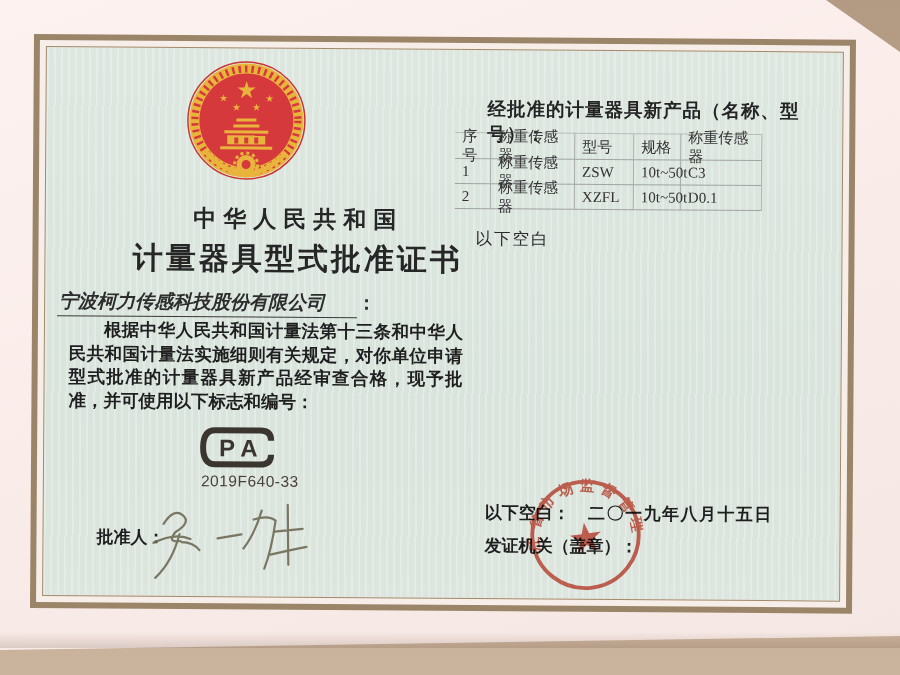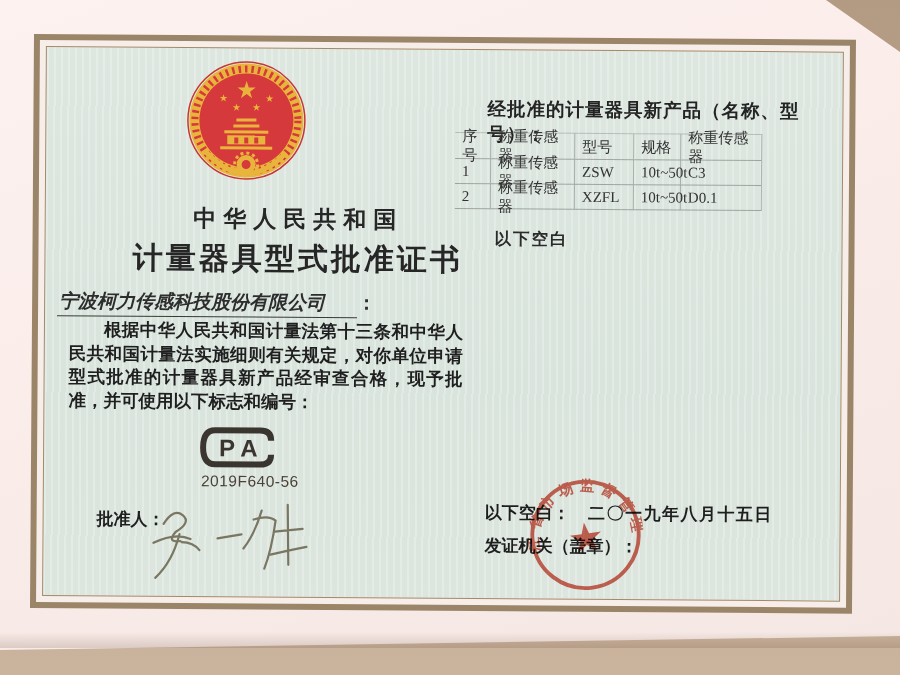--- a/index.html
+++ b/index.html
@@ -50,27 +50,27 @@
   .tbl{left:409px;top:82px;display:grid;grid-template-columns:36px 84px 59px 47px 81px;
        grid-auto-rows:auto;color:#333;}
   .tbl .c{box-sizing:border-box;border-bottom:1px solid rgba(110,110,110,.55);
           border-right:1px solid rgba(110,110,110,.45);
           padding:4px 3px 3px 7px;font-size:15px;display:flex;align-items:center;}
   .tbl .c.hdr{height:27px;border-top:1px solid rgba(110,110,110,.35);}
   .tbl .c.row{height:25px;}
   .tbl .c.first{border-left:none;}
   .tbl .latin{font-weight:400;}
 
-  .blank-note{left:449px;top:178px;font-size:16.5px;color:#2b2b2b;font-weight:700;letter-spacing:2px;}
+  .blank-note{left:430px;top:178px;font-size:16.5px;color:#2b2b2b;font-weight:400;letter-spacing:2px;}
 
   .date-line{left:441px;top:451px;font-size:17px;color:#1e1e1e;}
   .date-label,.authority-label,.approver-label{font-weight:700;}
   .date-value{letter-spacing:1.5px;font-weight:700;margin-left:14px;}
   .authority-line{left:441px;top:484px;font-size:17px;color:#1e1e1e;}
-  .approver-line{left:53px;top:460px;font-size:17px;color:#1e1e1e;}
+  .approver-line{left:53px;top:478px;font-size:17px;color:#1e1e1e;}
 
   .seal{left:484px;top:426px;width:116px;height:116px;opacity:.84;mix-blend-mode:multiply;
         transform:rotate(-8deg);}
   .signature{left:86px;top:440px;}
 </style>
 </head>
 <body>
 
 <div class="stage">
   <div class="paper"></div>
@@ -116,21 +116,21 @@
       <div class="abs company-line">
         <span class="company-name">宁波柯力传感科技股份有限公司</span><span class="company-colon">：</span>
       </div>
 
       <div class="abs body-text">根据中华人民共和国计量法第十三条和中华人民共和国计量法实施细则有关规定，对你单位申请型式批准的计量器具新产品经审查合格，现予批准，并可使用以下标志和编号：</div>
 
       <svg class="abs cpa-wrap" width="82" height="44" viewBox="0 0 82 44">
         <path d="M74 15 Q74 5 63 5 L18 5 Q6 5 6 22 Q6 39 18 39 L63 39 Q74 39 74 29" fill="none" stroke="#3a352e" stroke-width="6" stroke-linecap="butt"></path>
         <text x="22" y="31" font-family="Liberation Sans, DejaVu Sans, sans-serif" font-size="24" font-weight="700" fill="#3a352e" letter-spacing="7">PA</text>
       </svg>
-      <div class="abs cpa-number">2019F640-56</div>
+      <div class="abs cpa-number">2019F640-33</div>
 
       <div class="abs serif-b products-title">经批准的计量器具新产品（名称、型号）：</div>
 
       <div class="abs tbl">
         <div class="c hdr first">序号</div>
         <div class="c hdr">称重传感器</div>
         <div class="c hdr">型号</div>
         <div class="c hdr">规格</div>
         <div class="c hdr">称重传感器</div>
 

